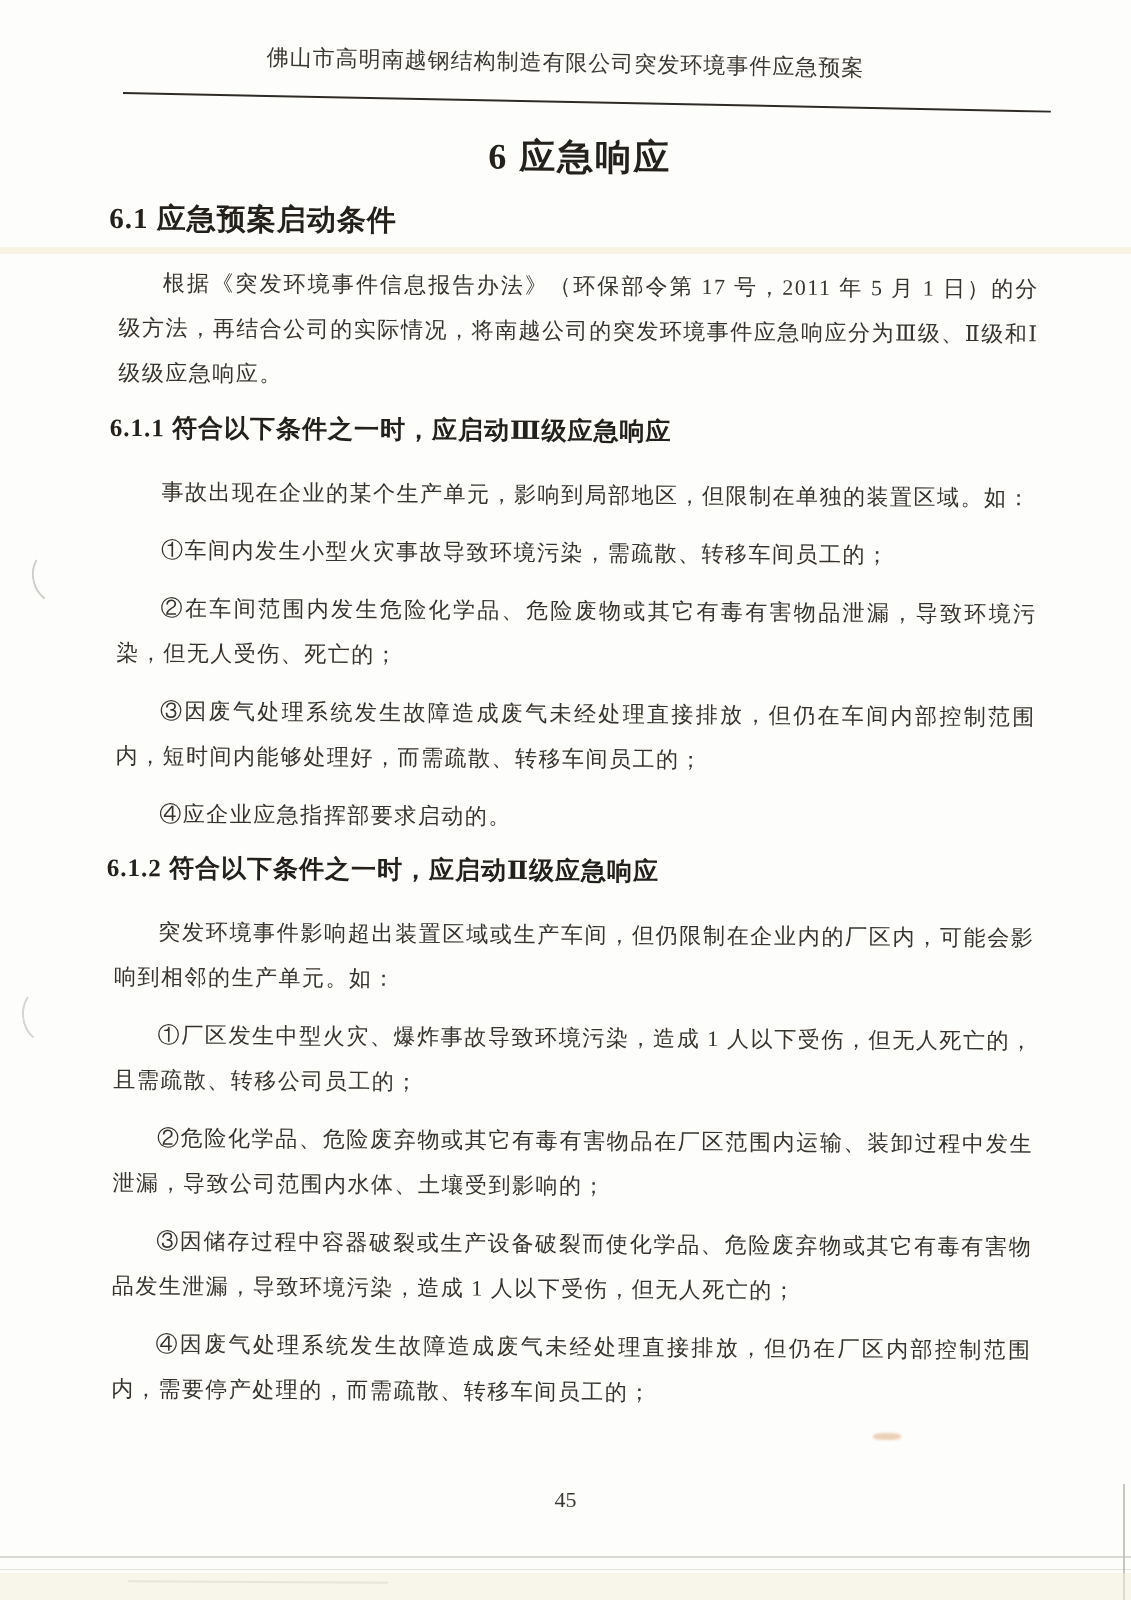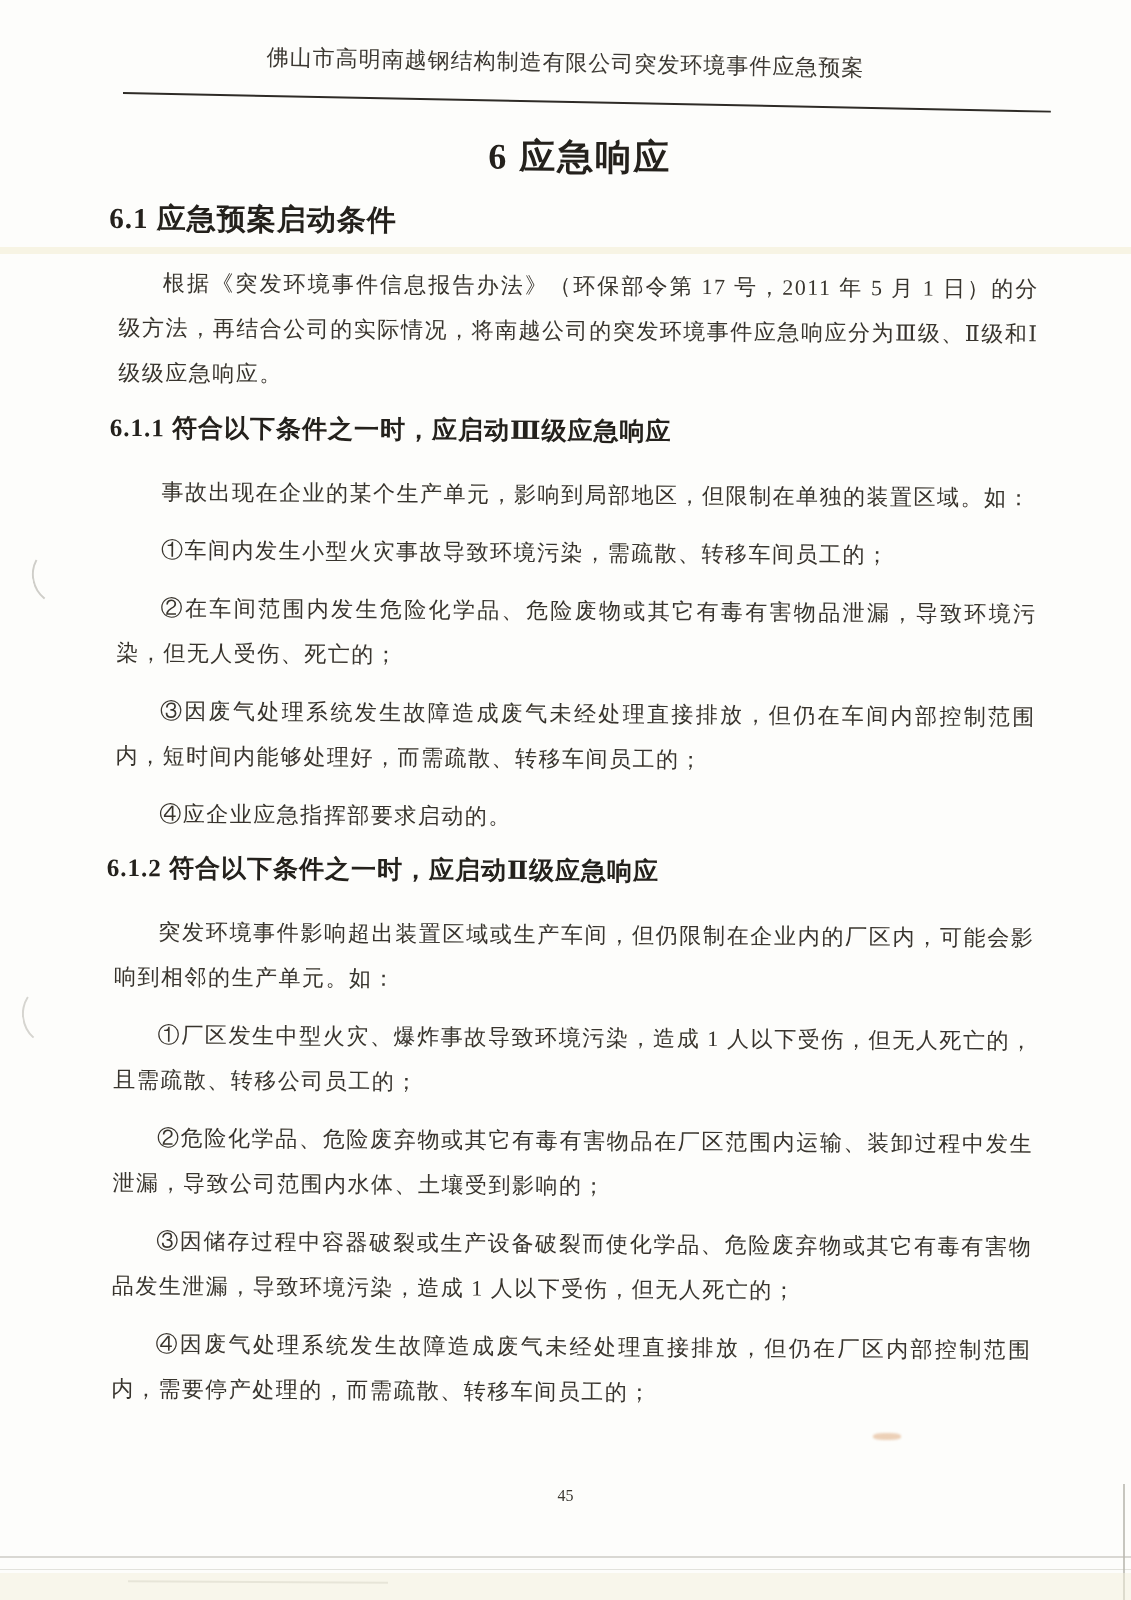--- a/index.html
+++ b/index.html
@@ -45,21 +45,21 @@
   }
   .h-sub3.second{margin-top:10px;}
   .content p{
     margin:0 0 13px 0;
     font-size:22px;line-height:45px;letter-spacing:1.5px;
     text-align:justify;text-indent:2em;color:#38342d;
   }
   
   .page-number{
     position:absolute;left:0;top:1487px;width:100%;
-    text-align:center;font-size:16px;color:#3c3832;
+    text-align:center;font-size:22px;color:#3c3832;
   }
   
   .scan-arc{
     position:absolute;border:2px solid transparent;border-radius:50%;
     border-left-color:#d3d2cd;border-top-color:#dedddа;
   }
   .arc1{left:32px;top:548px;width:44px;height:52px;transform:rotate(-12deg);
         border-left-color:#cfcec9;}
   .arc2{left:22px;top:986px;width:46px;height:54px;transform:rotate(-8deg);
         border-left-color:#d6d5d0;}

